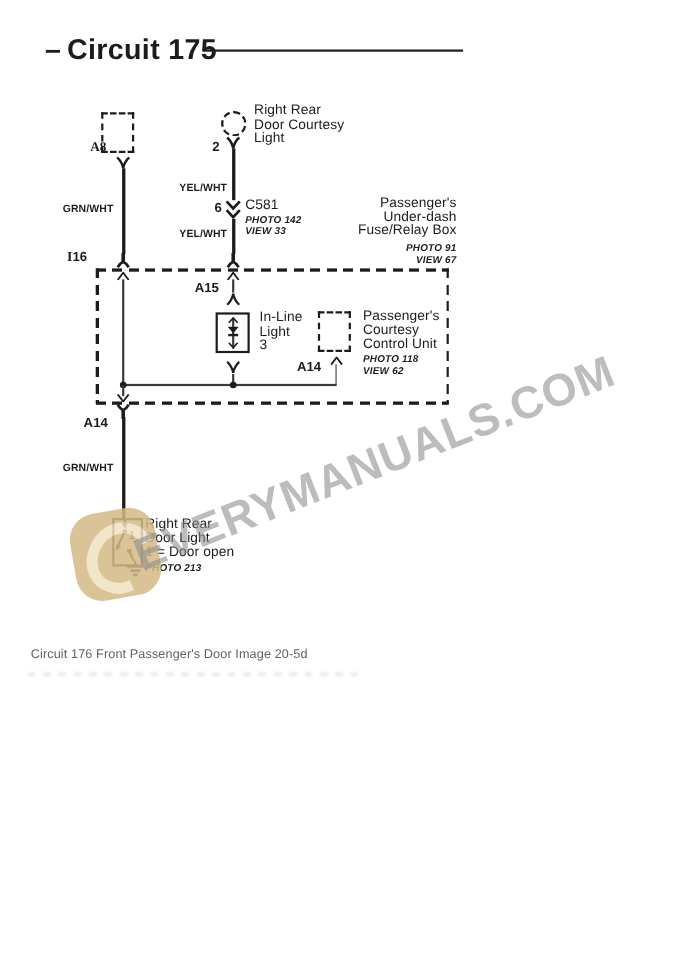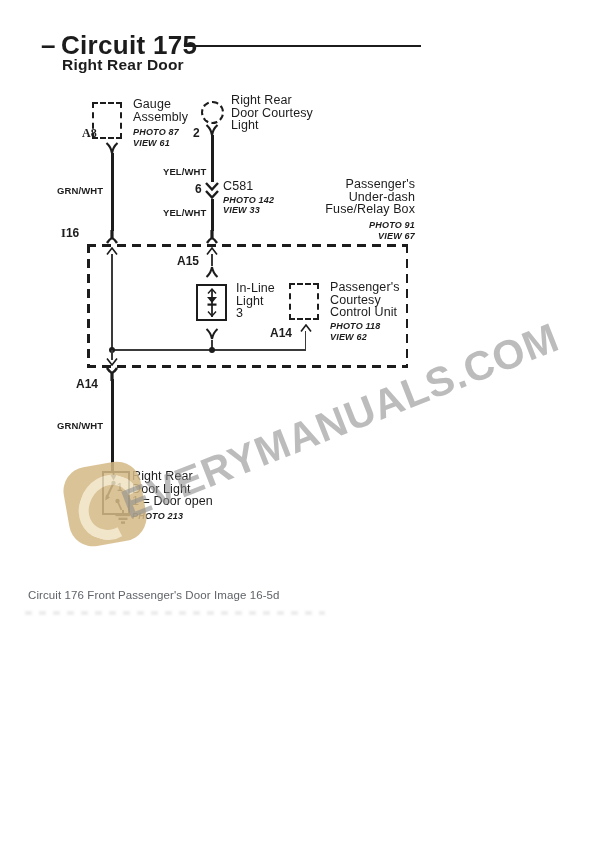--- a/index.html
+++ b/index.html
@@ -40,29 +40,22 @@
          background:repeating-linear-gradient(90deg,#999 0 7px,transparent 7px 14px);}
 </style>
 </head>
 <body>
 
 <div class="page">
 
   <div class="title" style="left:41px;top:30px;">–</div>
   <div class="title" style="left:61px;top:30px;">Circuit 175</div>
   <div class="rule" style="left:184px;top:45px;width:237px;"></div>
-  <div class="subtitle" style="left:62px;top:56px;">Right Rear Door</div>
 
   <div class="dashedbox" style="left:92px;top:102px;width:26px;height:33px;"></div>
-  <div class="lbl" style="left:133px;top:98px;">
-    <div>Gauge</div>
-    <div>Assembly</div>
-    <div class="note" style="margin-top:4px;">PHOTO 87</div>
-    <div class="note">VIEW 61</div>
-  </div>
   <div class="pin" style="left:82px;top:126px;font-family:Liberation Serif, serif;">A8</div>
   <svg class="icon" style="left:105px;top:142px;" width="14" height="12" viewBox="0 0 14 12">
     <path d="M7 11 Q6 5 1.5 1 M7 11 Q8 5 12.5 1" stroke="currentColor" stroke-width="2.2" fill="none"></path>
   </svg>
   <div class="wire" style="left:110.5px;top:153px;width:3px;height:78px;"></div>
   <div class="lbl" style="left:57px;top:185px;font-size:9.5px;font-weight:bold;">GRN/WHT</div>
 
   <div class="dcircle" style="left:201px;top:101px;width:19px;height:19px;"></div>
   <div class="lbl" style="left:231px;top:94px;">
     <div>Right Rear</div>
@@ -200,16 +193,16 @@
     <div>Door Light</div>
     <div>1 = Door open</div>
     <div class="note" style="margin-top:3px;">PHOTO 213</div>
   </div>
 
   <div class="wm-logo" style="left:66px;top:464px;width:78px;height:80px;">
     <div class="wm-logo-glyph"></div>
   </div>
   <div class="wm-text" style="left:124px;top:483px;">EVERYMANUALS.COM</div>
 
-  <div class="caption" style="left:28px;top:589px;">Circuit 176 Front Passenger's Door Image 16-5d</div>
+  <div class="caption" style="left:28px;top:589px;">Circuit 176 Front Passenger's Door Image 20-5d</div>
   <div class="ghost" style="left:25px;top:611px;width:300px;"></div>
 
 </div>
 
 </body></html>

